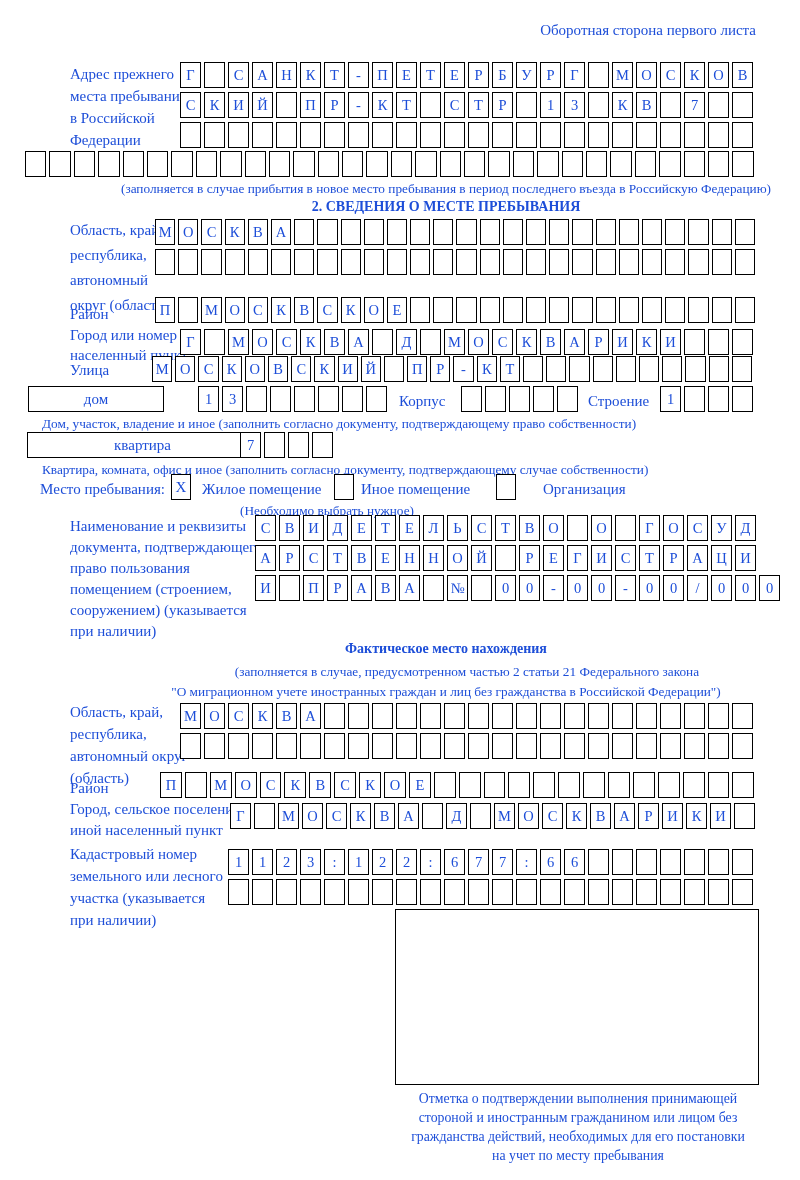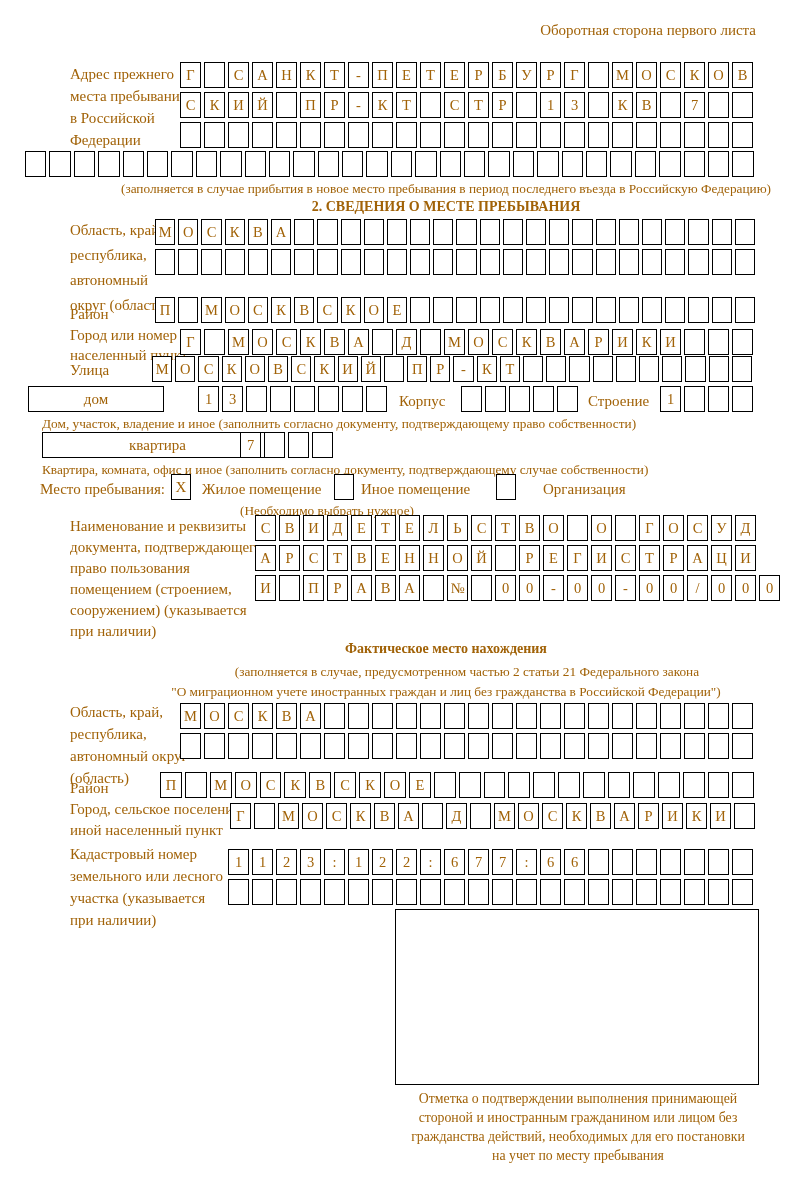--- a/index.html
+++ b/index.html
@@ -1,17 +1,17 @@
 <!DOCTYPE html>
 <html><head>
 <meta charset="utf-8">
 <style>
   html,body{margin:0;padding:0;background:#fff;}
   #page{
-    position:relative;width:800px;height:1180px;background:#fff;color:#a16207;
+    position:relative;width:800px;height:1180px;background:#fff;color:#1d4ed8;
     font-family:"Liberation Serif", serif;overflow:hidden;
   }
   .abs{position:absolute;}
   .boxrow{position:absolute;display:flex;}
   .cell{
     box-sizing:border-box;flex:none;height:26px;border:1.6px solid #000;
     margin-right:3px;display:inline-flex;align-items:center;justify-content:center;
     font-size:14.5px;line-height:1;background:#fff;
   }
   .p24  .cell{width:21px;}
@@ -336,21 +336,21 @@
     </div>
   <div class="label" style="top:390px;left:588px;">Строение</div>
   <div class="boxrow p24" style="top:386px;left:660px;">
       <span class="cell">1</span>
       <span class="cell"></span>
       <span class="cell"></span>
       <span class="cell"></span>
     </div>
   <div class="note" style="top:416px;left:42px;">Дом, участок, владение и иное (заполнить согласно документу, подтверждающему право собственности)</div>
 
-  <div class="longbox" style="top:432px;left:42px;width:231px;">квартира</div>
+  <div class="longbox" style="top:432px;left:27px;width:231px;">квартира</div>
   <div class="boxrow p24" style="top:432px;left:240px;">
       <span class="cell">7</span>
       <span class="cell"></span>
       <span class="cell"></span>
       <span class="cell"></span>
     </div>
   <div class="note" style="top:462px;left:42px;">Квартира, комната, офис и иное (заполнить согласно документу, подтверждающему случае собственности)</div>
 
   <div class="label" style="top:478px;left:40px;">Место пребывания:</div>
   <div class="checkbox" style="top:474px;left:171px;">X</div>

